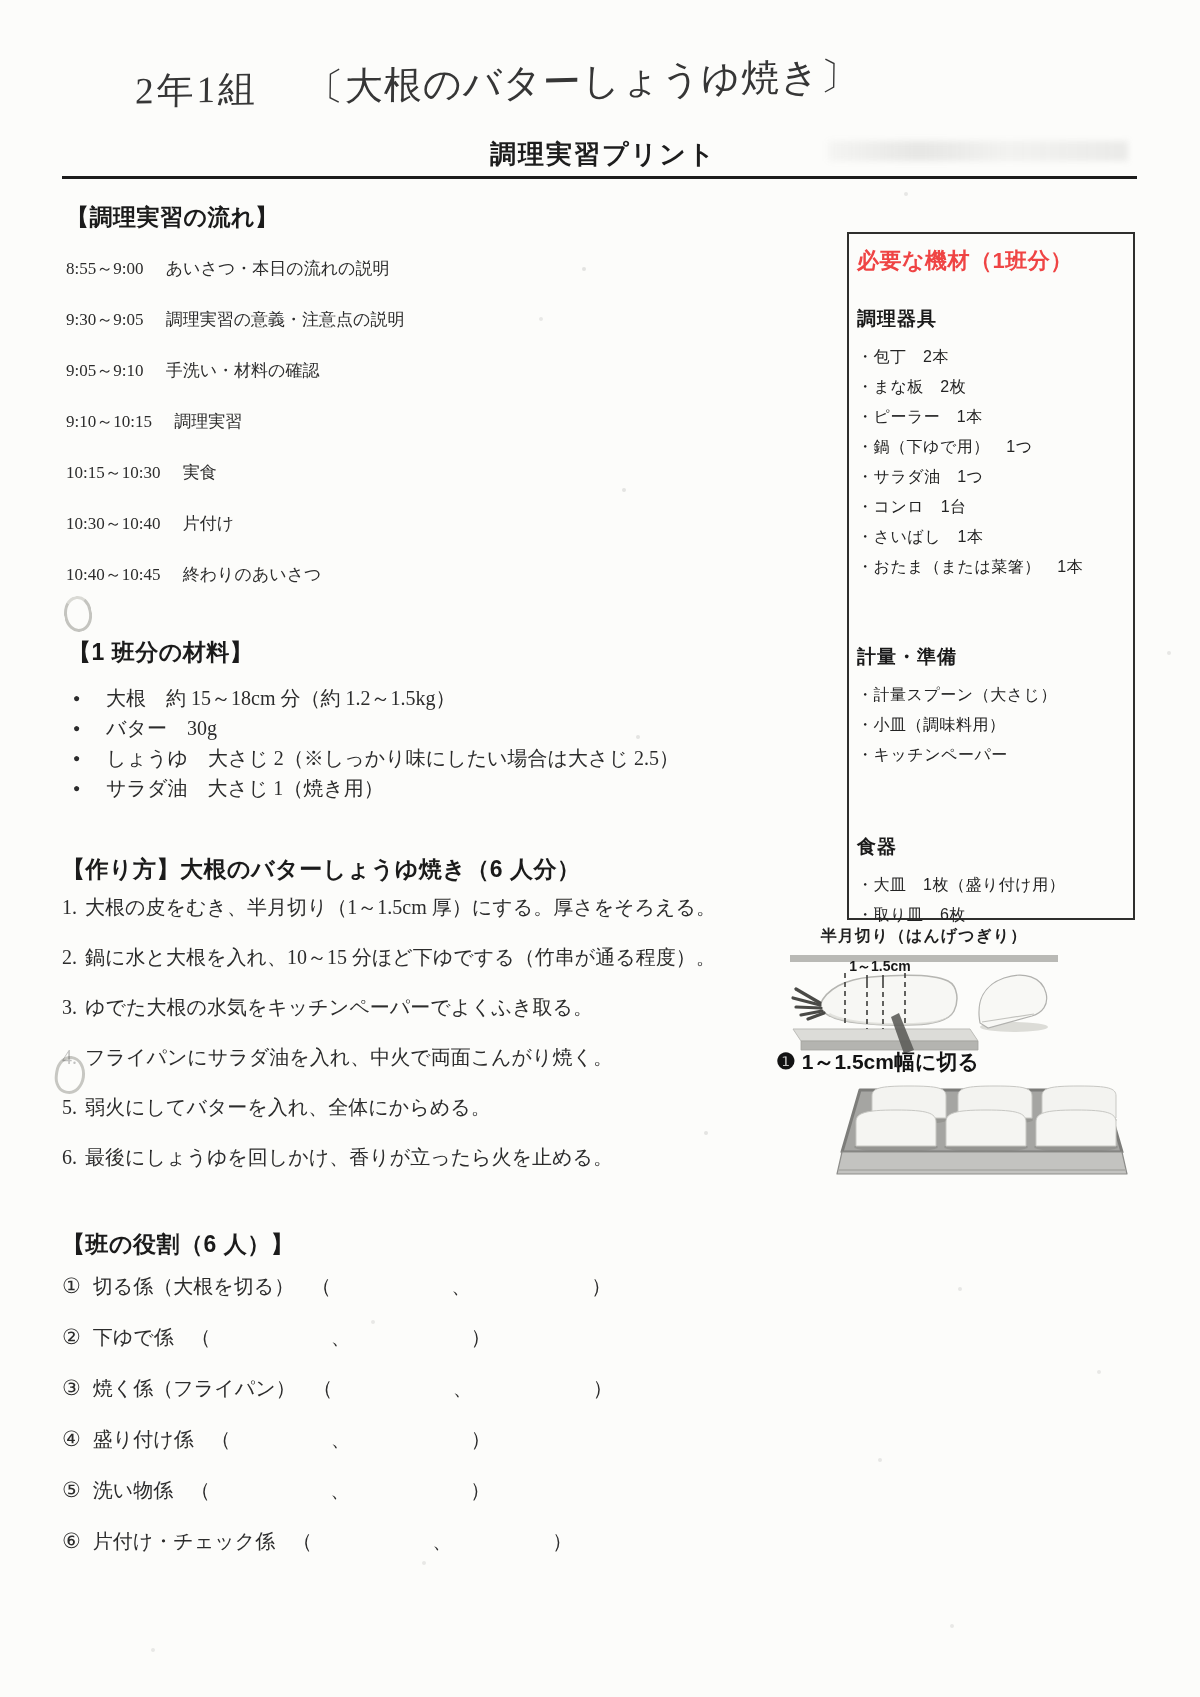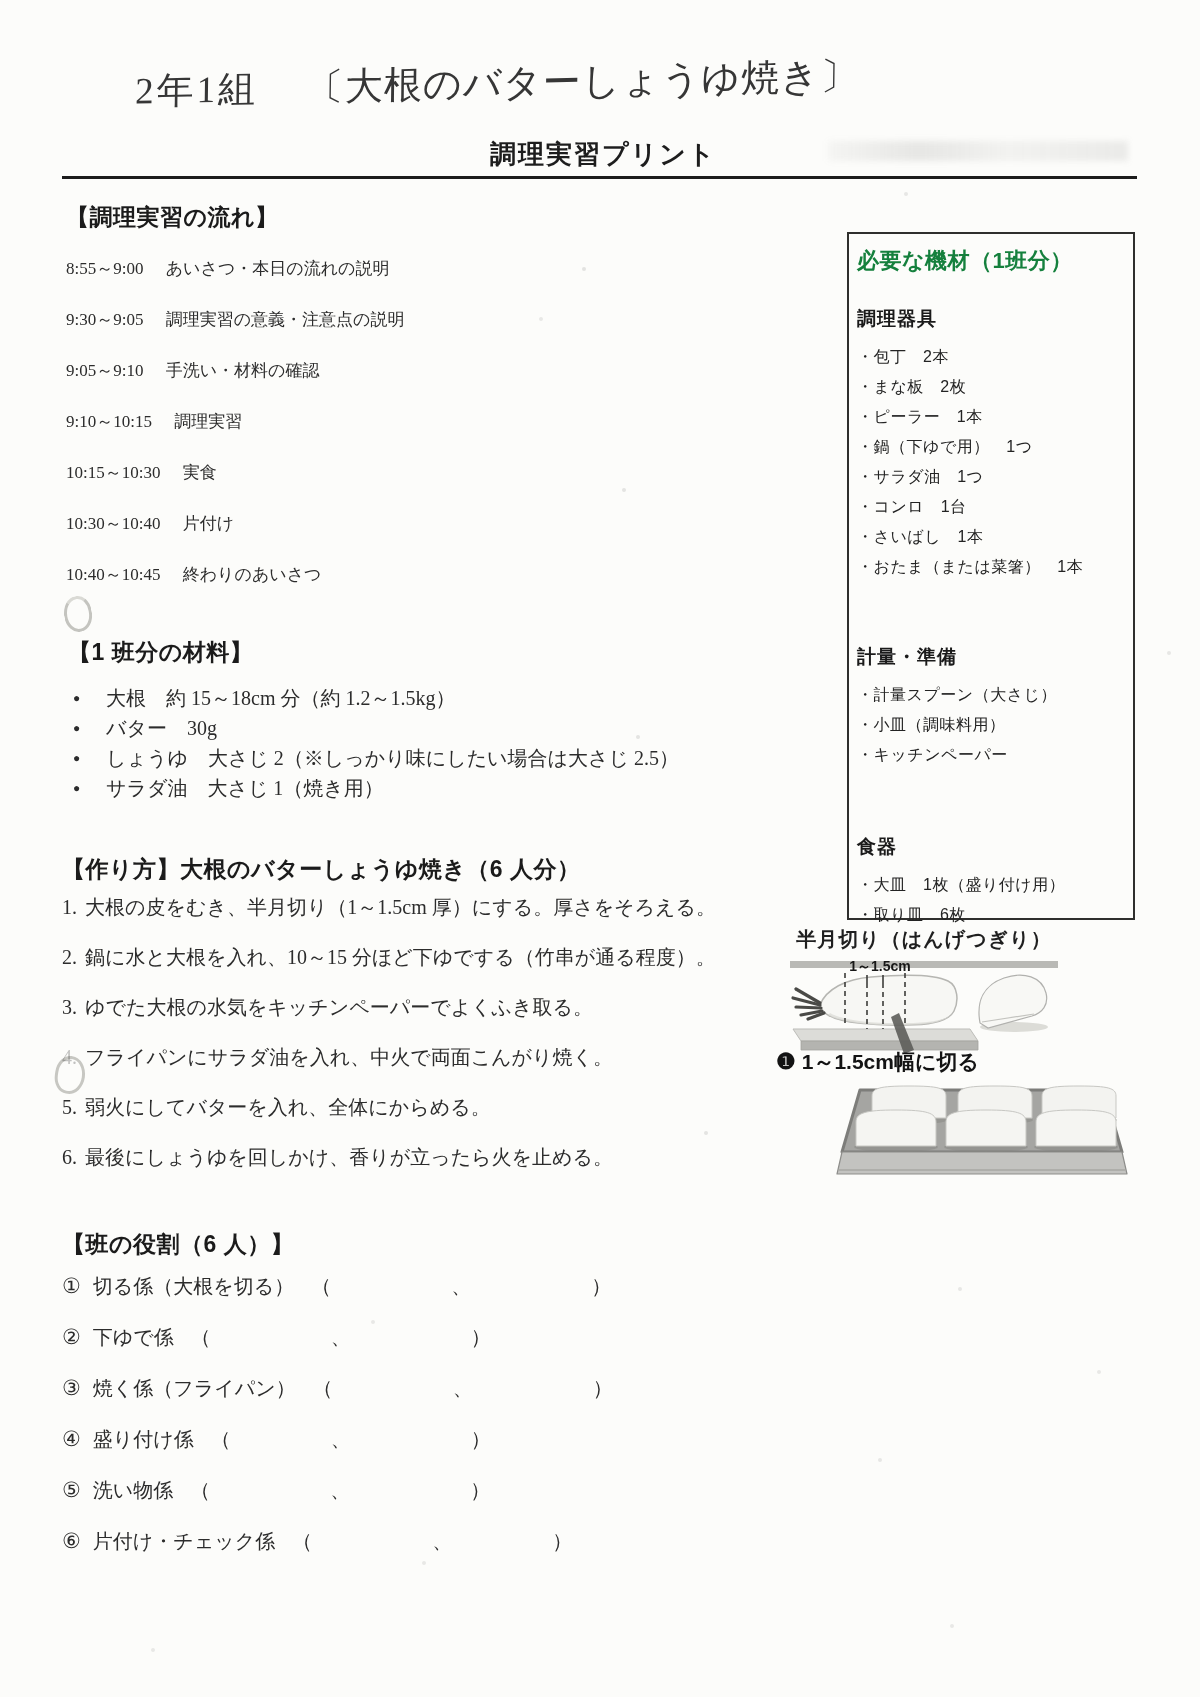--- a/index.html
+++ b/index.html
@@ -42,29 +42,29 @@
   .roles{position:absolute;left:62px;top:1229px;}
   .roles .section-head{margin-bottom:14px;}
   .role-row{font-size:20px;line-height:25px;margin-bottom:26px;white-space:nowrap;}
   .role-num{font-size:21px;margin-right:7px;}
   .role-blank{margin-left:12px;}
 
   
   .equip-box{position:absolute;left:847px;top:232px;width:288px;height:688px;
              border:2px solid #2f2f2d;padding:12px 8px;background:#fcfcfa;
              font-family:"Liberation Sans",sans-serif;color:#232323;}
-  .equip-title{font-size:22px;font-weight:bold;letter-spacing:.5px;margin-bottom:30px;color:#15803d;}
+  .equip-title{font-size:22px;font-weight:bold;letter-spacing:.5px;margin-bottom:30px;color:#ef4444;}
   .equip-head{font-size:19px;font-weight:bold;letter-spacing:1px;margin-bottom:10px;color:#1a1a1a;}
   .equip-item{font-size:16px;line-height:30px;letter-spacing:.5px;white-space:nowrap;}
   .sec-gap{margin-top:62px;}
   .sec-gap2{margin-top:64px;}
 
   
   .cut-head{position:absolute;left:790px;top:926px;width:268px;text-align:center;
-            font-family:"Liberation Sans",sans-serif;font-weight:bold;font-size:20px;
+            font-family:"Liberation Sans",sans-serif;font-weight:bold;font-size:16px;
             letter-spacing:1px;color:#1f1f1f;padding-bottom:8px;border-bottom:7px solid #b9b9b5;}
   .cut-caption{position:absolute;left:776px;top:1048px;font-family:"Liberation Sans",sans-serif;
                font-weight:bold;font-size:21px;color:#131313;white-space:nowrap;}
   .cut-caption .marker{font-size:22px;margin-right:6px;}
   .daikon-svg{position:absolute;left:766px;top:953px;}
   .tray-svg{position:absolute;left:812px;top:1080px;}
 
   
   .ring-a{position:absolute;left:64px;top:596px;width:28px;height:36px;border:3px solid #c4c4bf;
           border-top-color:#dadad5;border-radius:52% 46% 50% 48%;transform:rotate(-10deg);}

